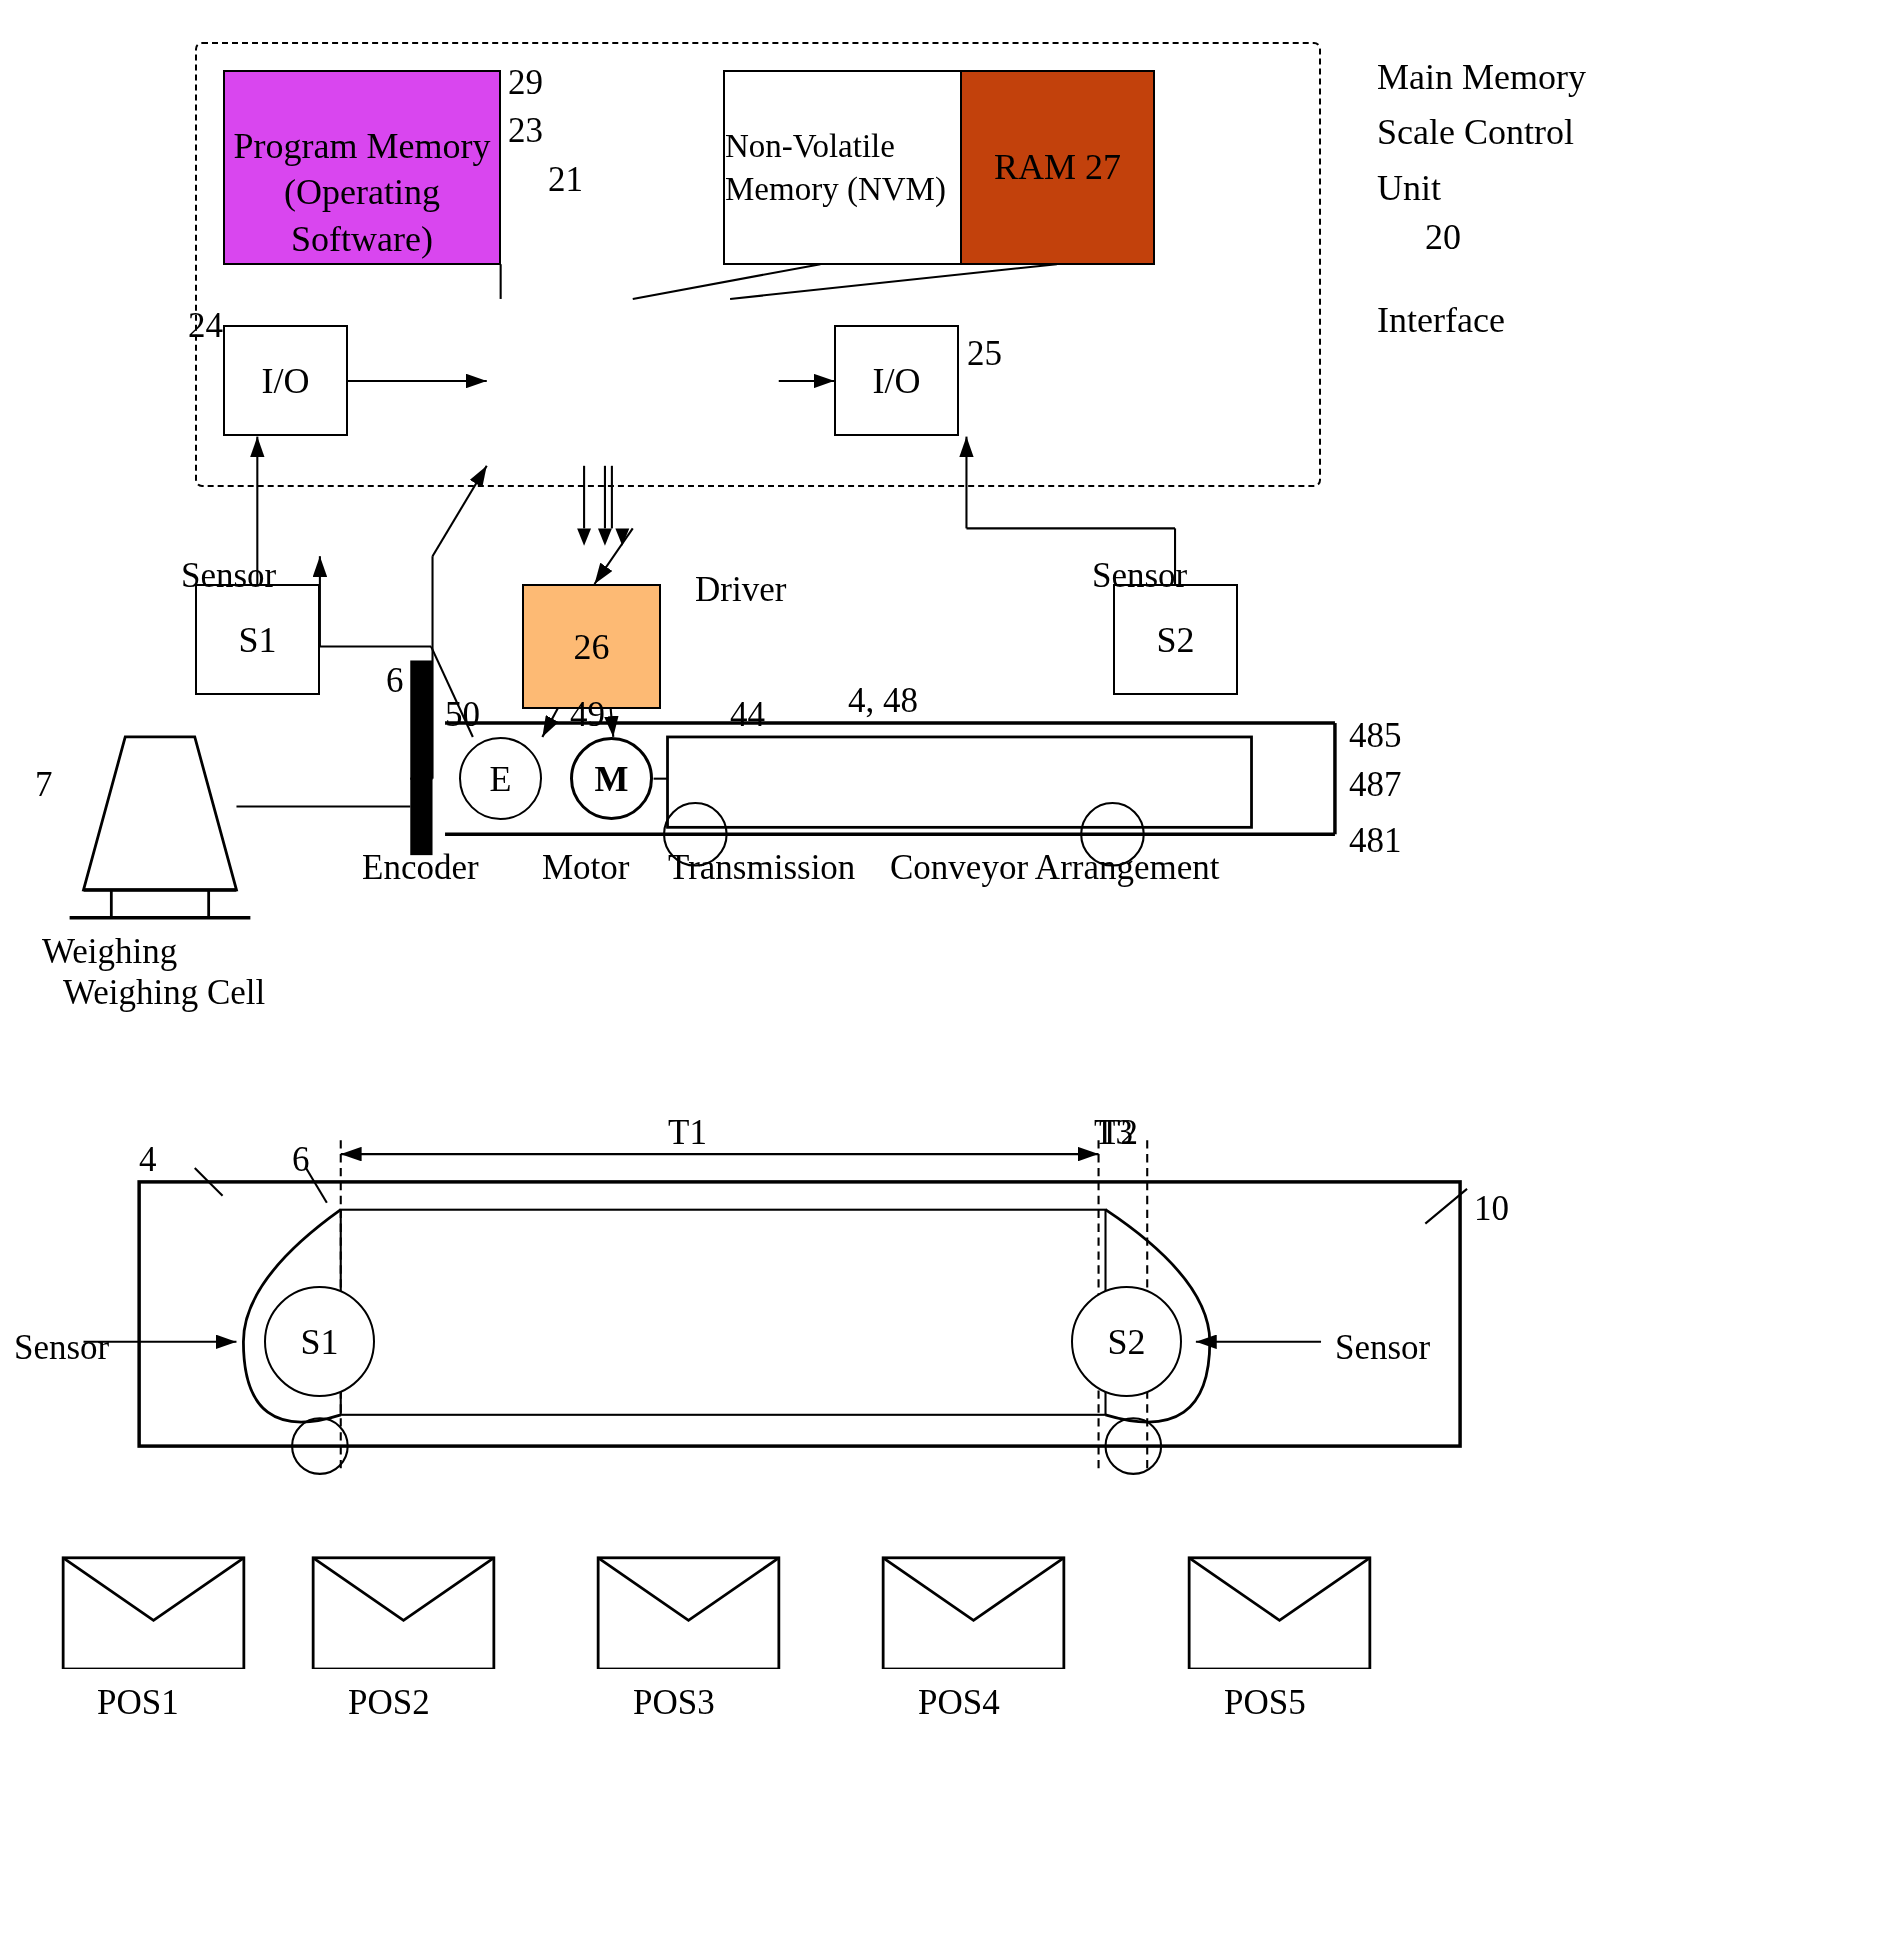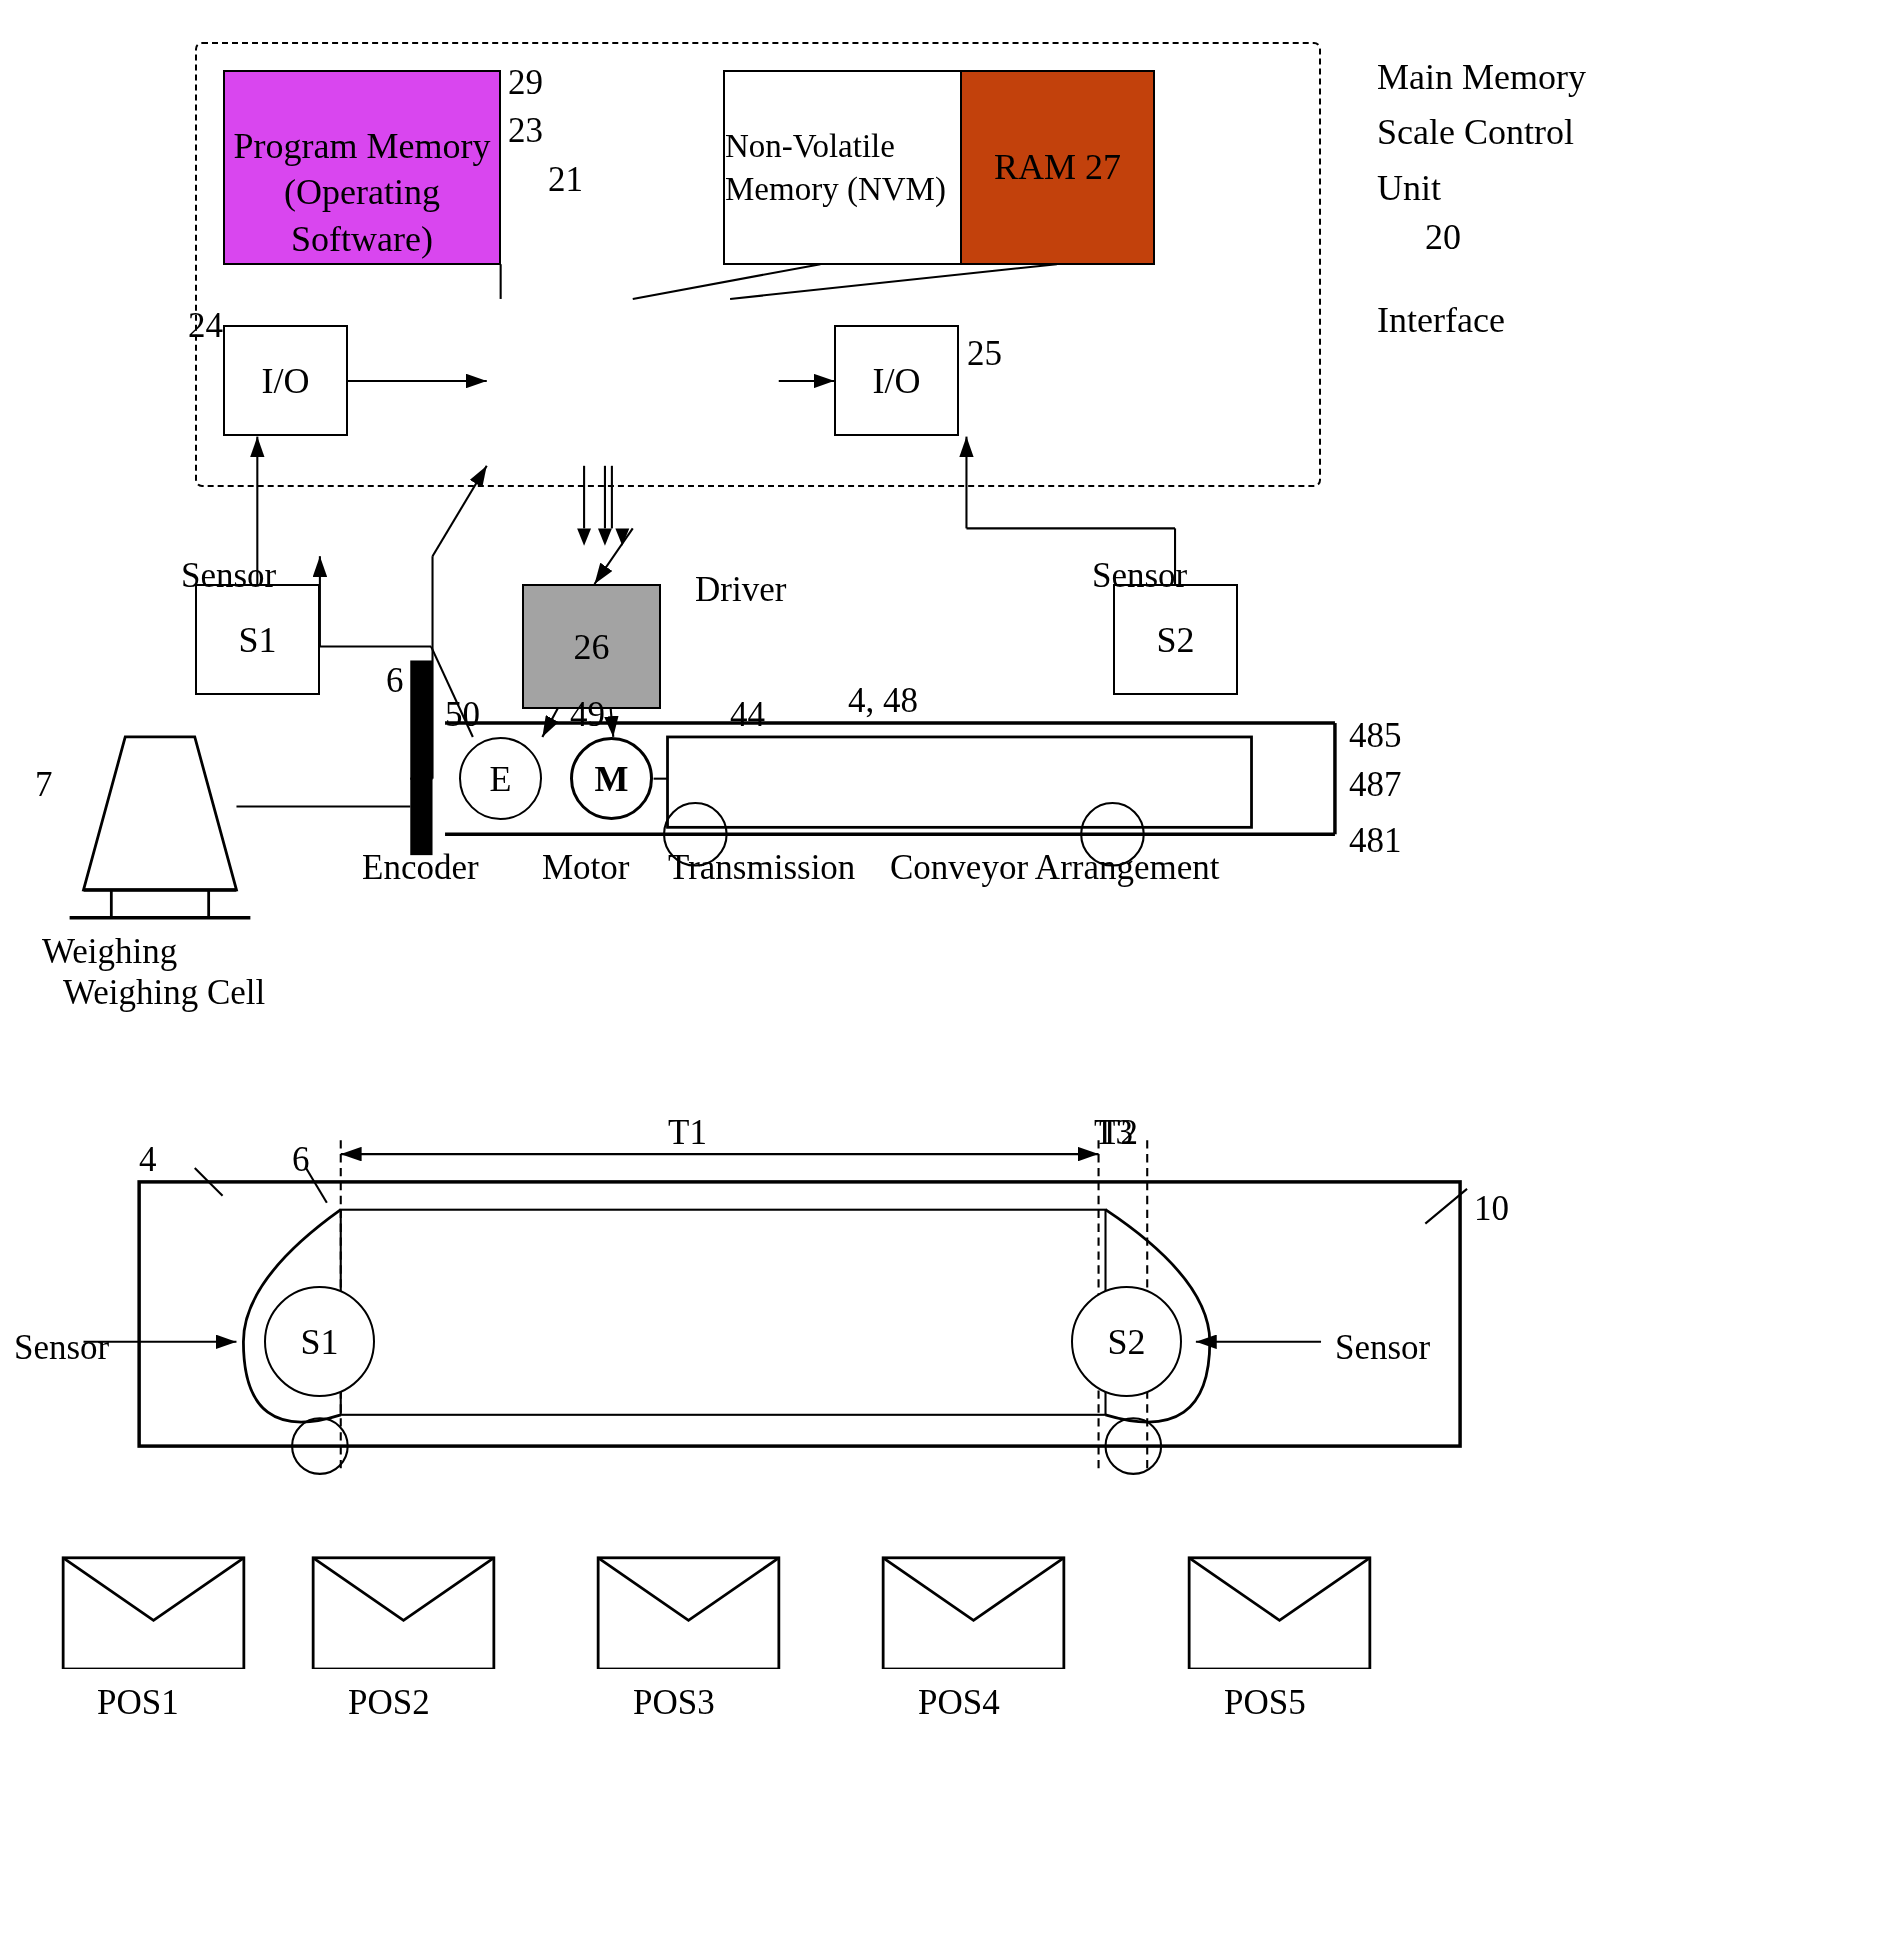--- a/index.html
+++ b/index.html
@@ -141,21 +141,21 @@
     }
 
     
     .driver-box {
       position: absolute;
       top: 584px;
       left: 522px;
       width: 139px;
       height: 125px;
       border: 2.8px solid #000;
-      background: #a3a3a3;
+      background: #fdba74;
       display: flex;
       align-items: center;
       justify-content: center;
     }
     .driver-box span {
       font-size: 36px;
     }
 
     
     .sensor-s1-box {

